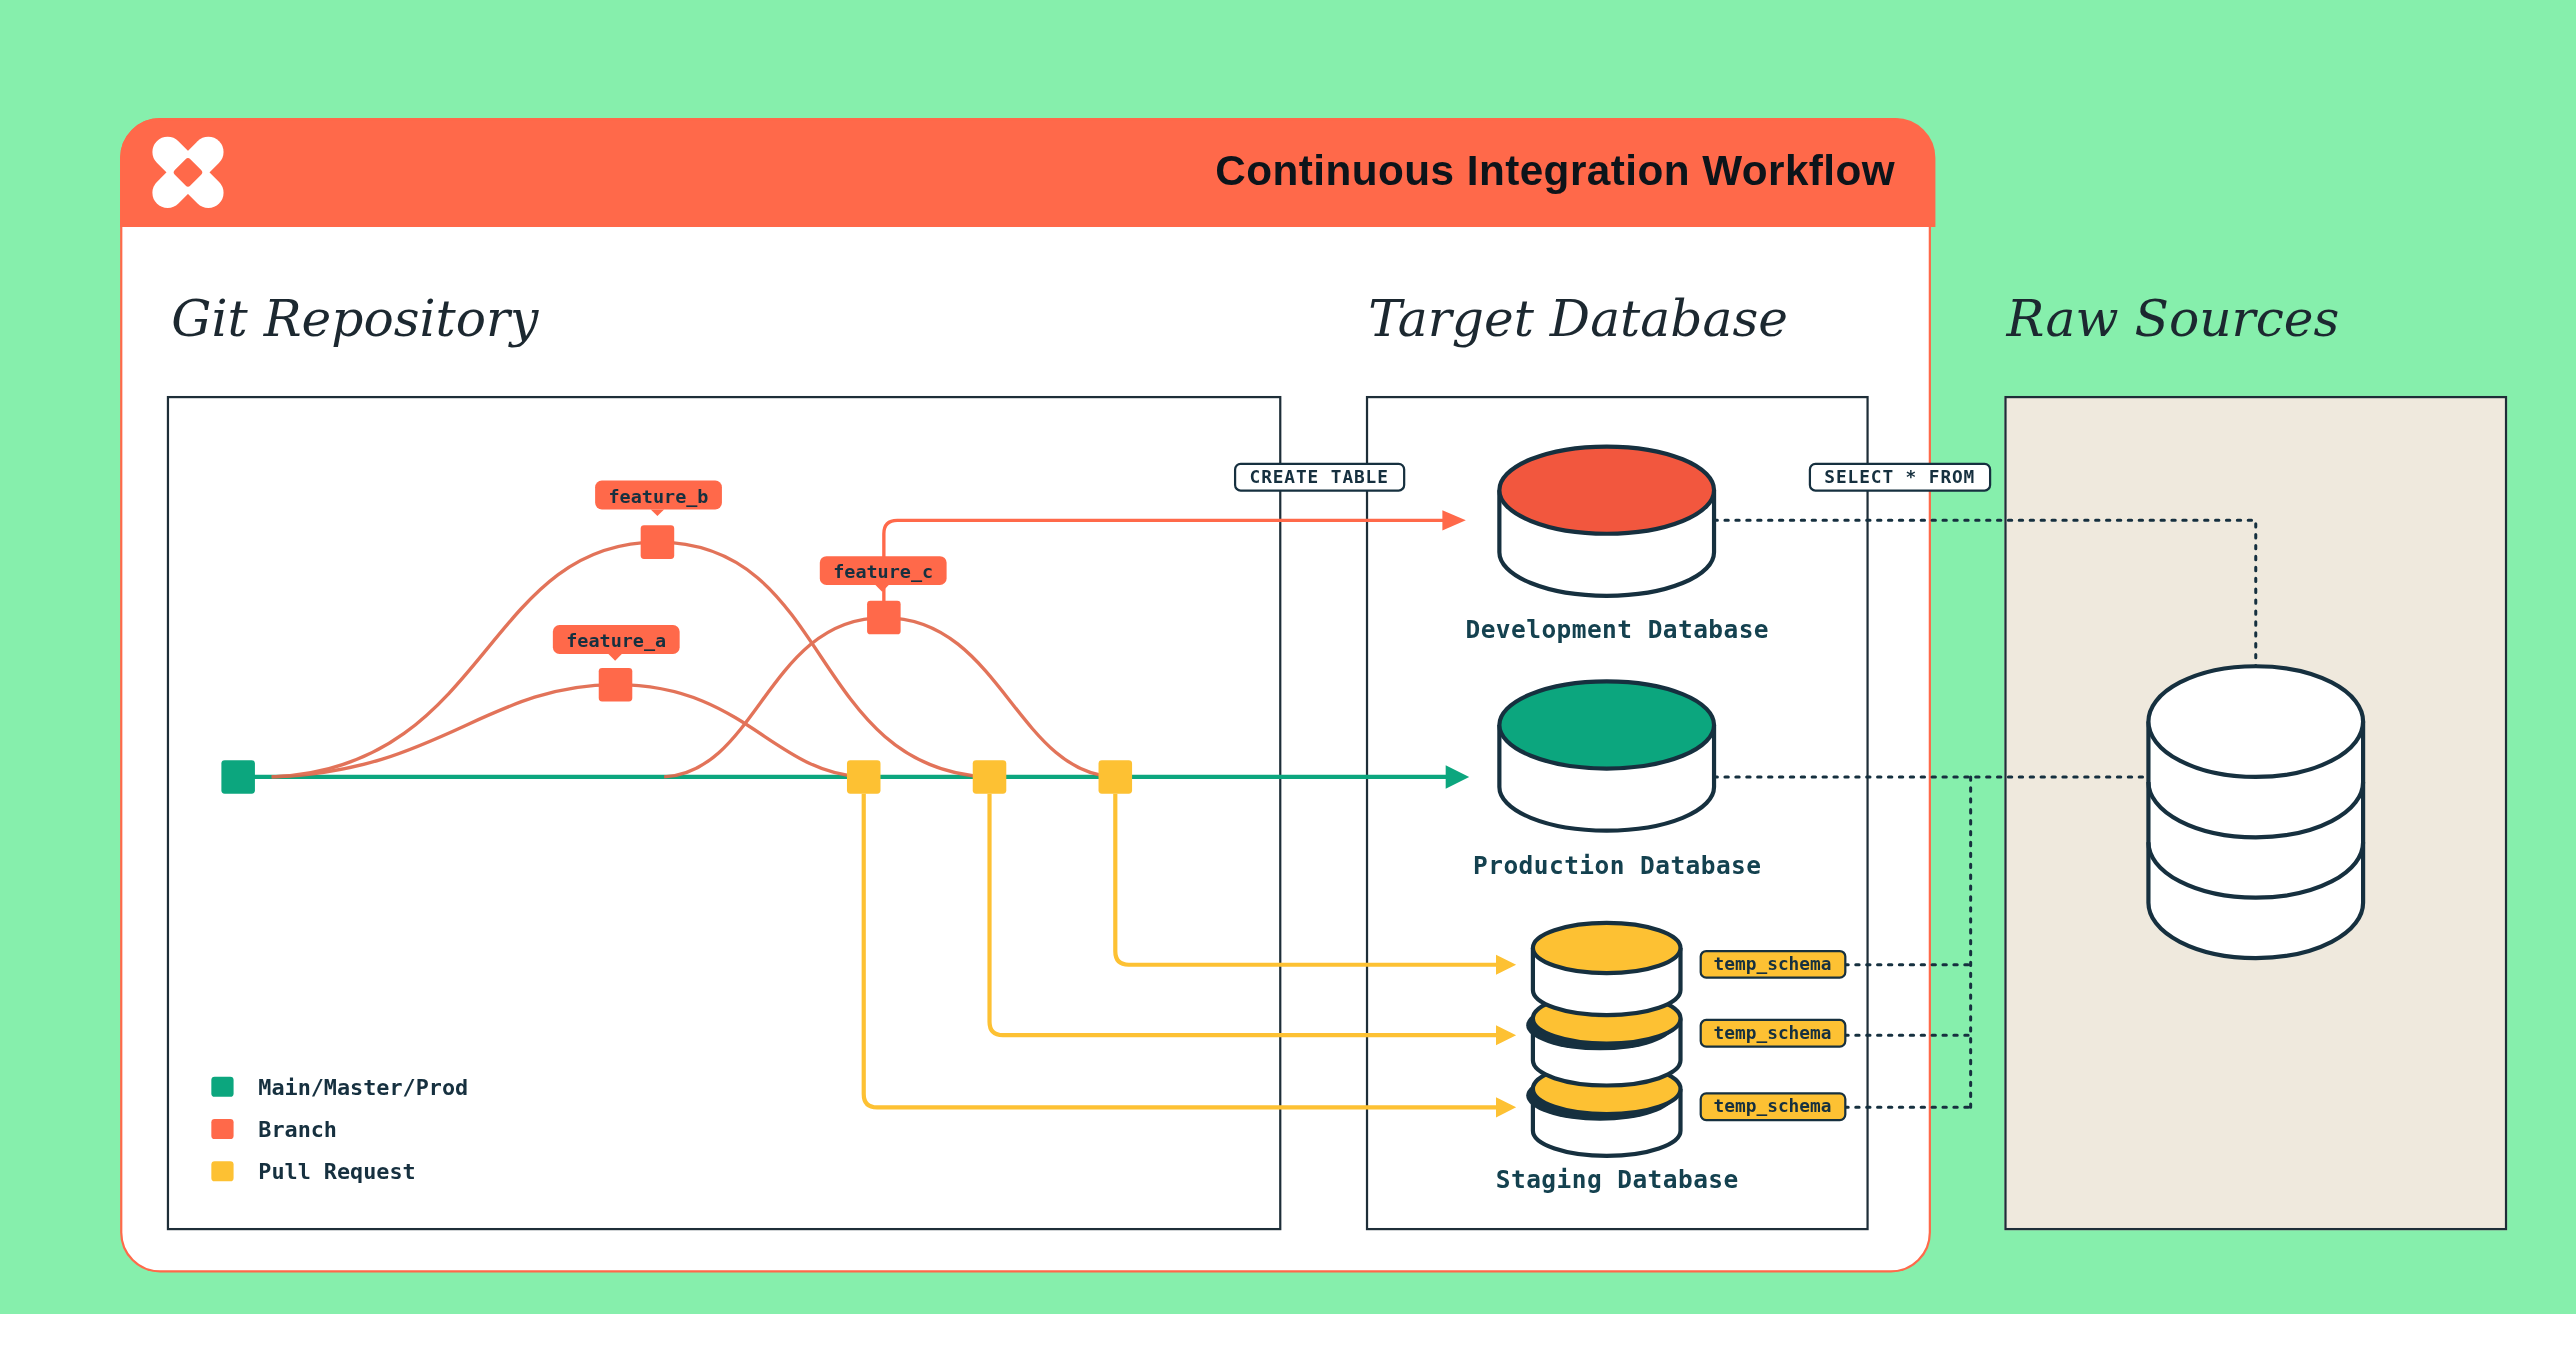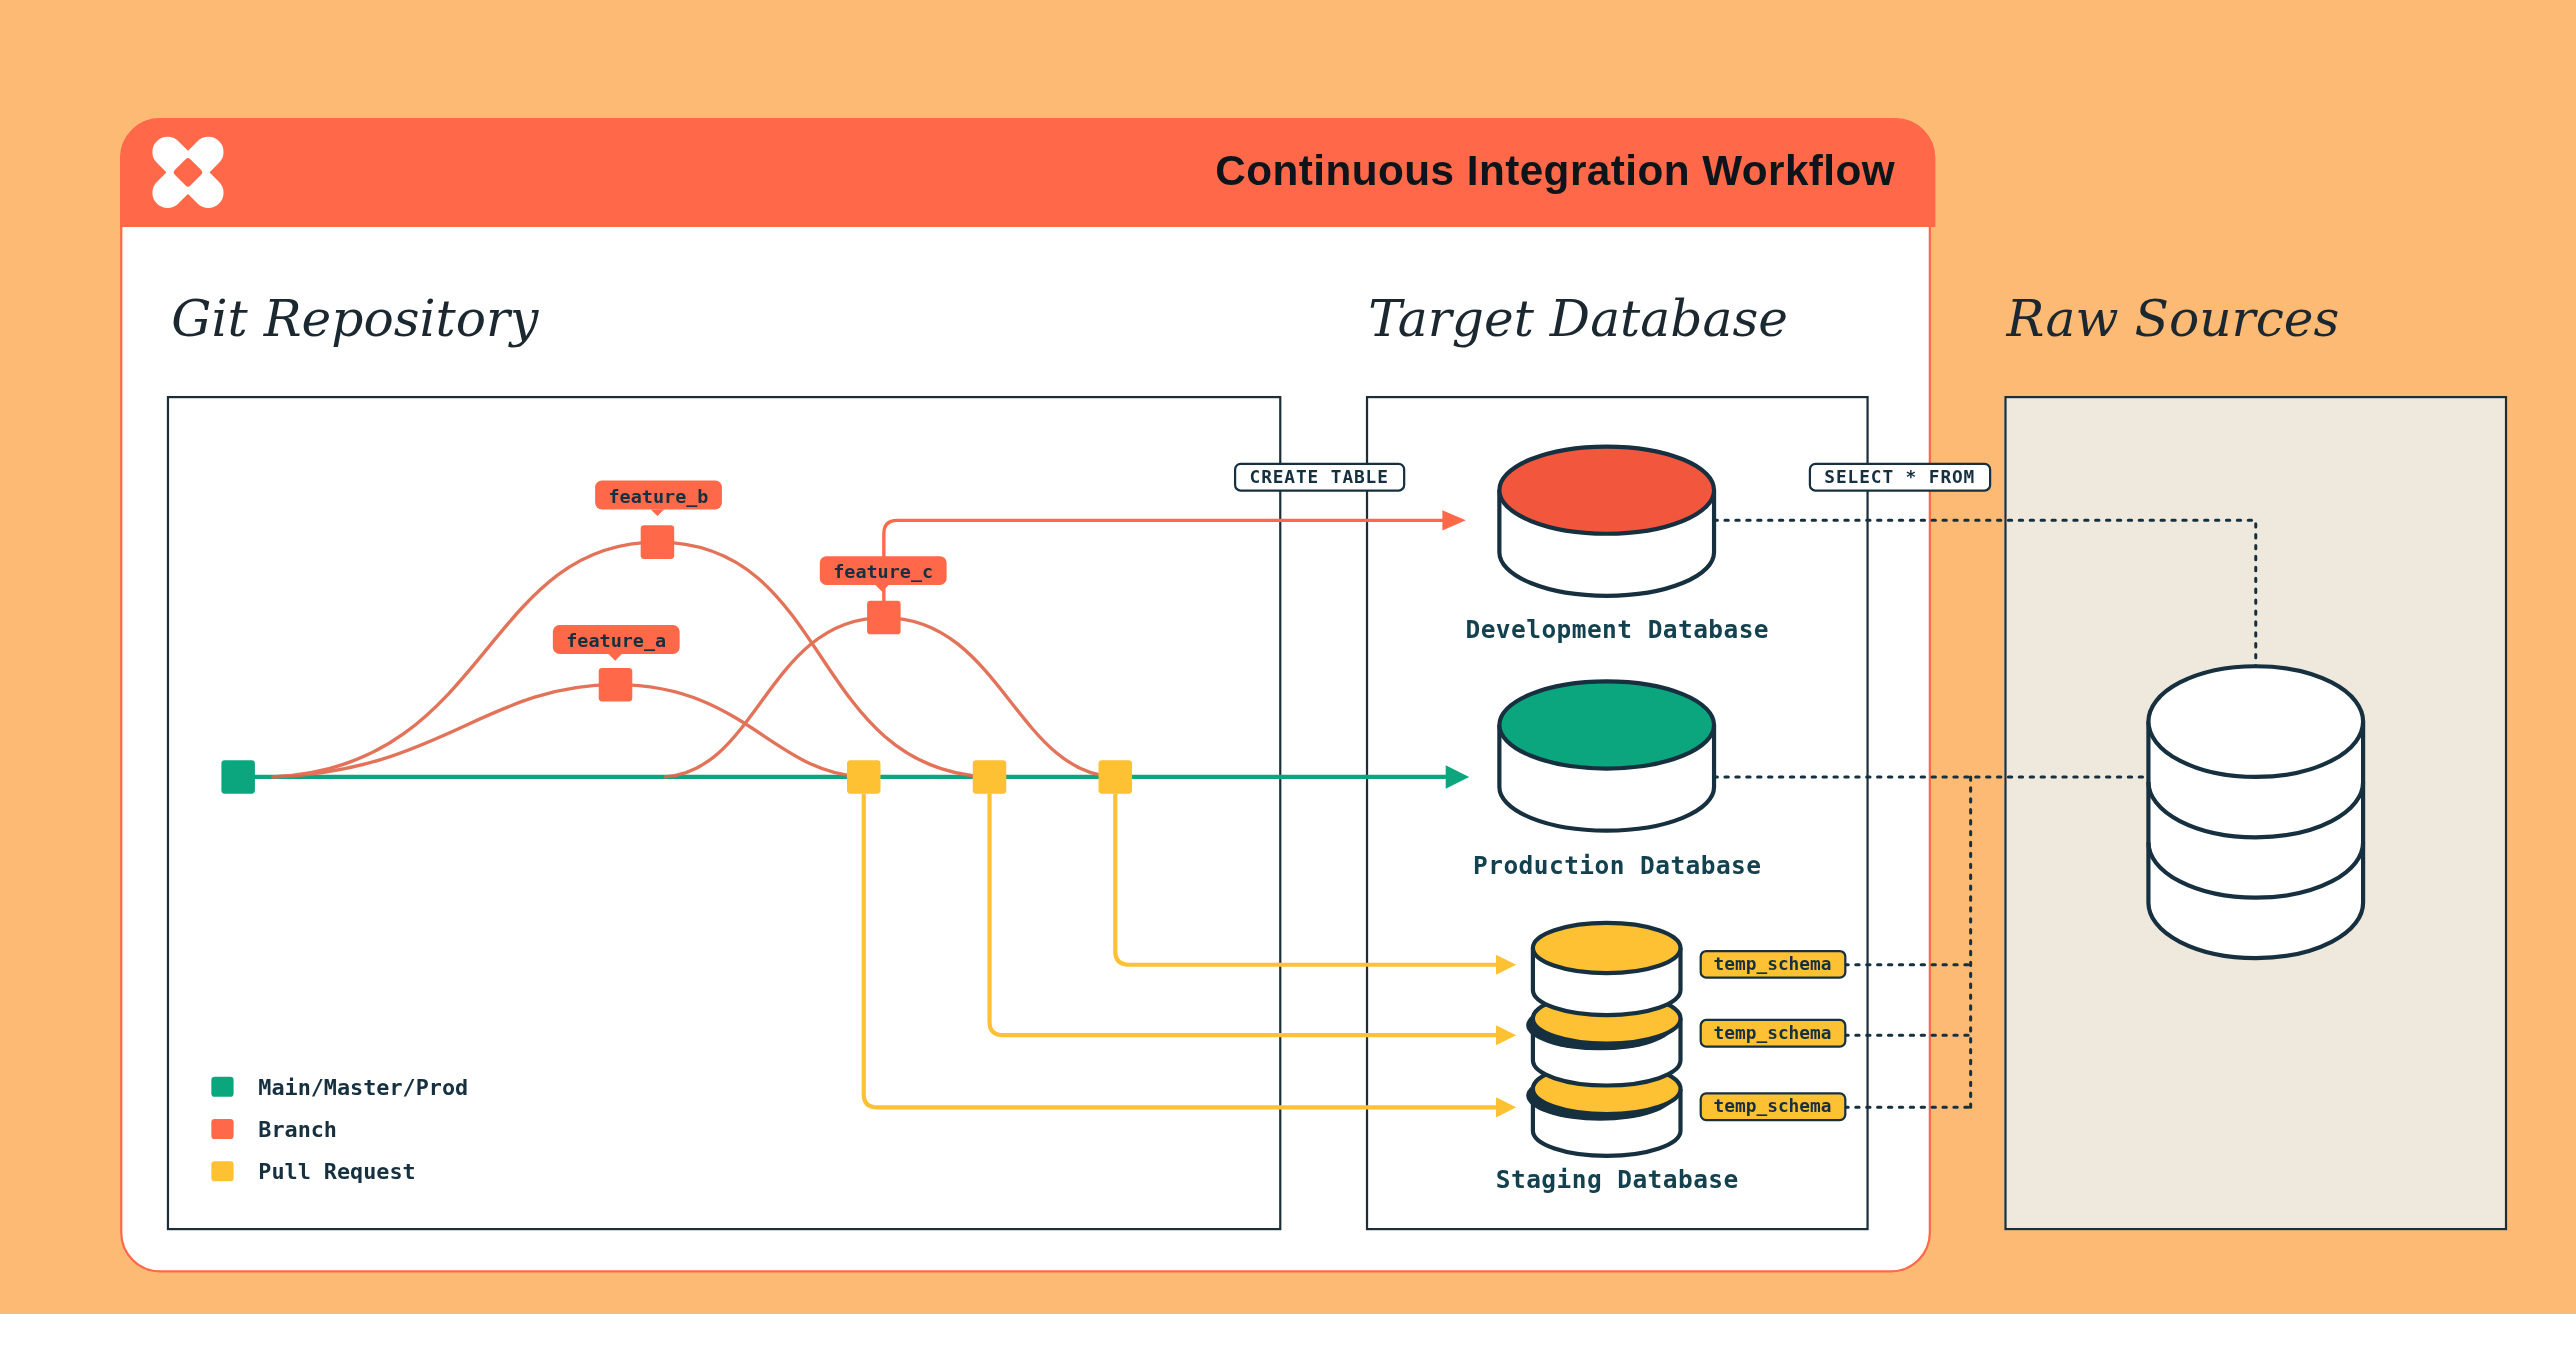--- a/index.html
+++ b/index.html
@@ -1,17 +1,17 @@
 <!DOCTYPE html>
 <html style="font-size:12px"><head>
 <meta charset="utf-8">
 <style>
   html,body{margin:0;padding:0;background:#ffffff;}
   body{width:2576px;height:1346px;font-family:"Liberation Sans",sans-serif;}
-  .viewport{width:2576px;height:1314px;overflow:hidden;position:relative;background:#fdba74;}
+  .viewport{width:2576px;height:1314px;overflow:hidden;position:relative;background:#86efac;}
   .stage{position:absolute;left:0;top:0;width:1158px;height:605px;transform:scale(2.224609);transform-origin:0 0;}
 
   .container{position:absolute;left:54px;top:53px;width:814px;height:519px;
     border:1.5px solid #FF694A;border-radius:18px;background:#ffffff;box-sizing:border-box;}
   .header{position:absolute;left:-1.5px;top:-1.5px;width:814px;height:47px;background:#FF694A;
     border-radius:18px 18px 0 0;border:1.5px solid #FF694A;box-sizing:content-box;}
   .title{position:absolute;right:16.6px;top:0;height:47px;display:flex;align-items:center;
     font-size:19px;font-weight:bold;color:#0D141A;letter-spacing:0.2px;}
   .logo{position:absolute;left:12px;top:6px;}
 

